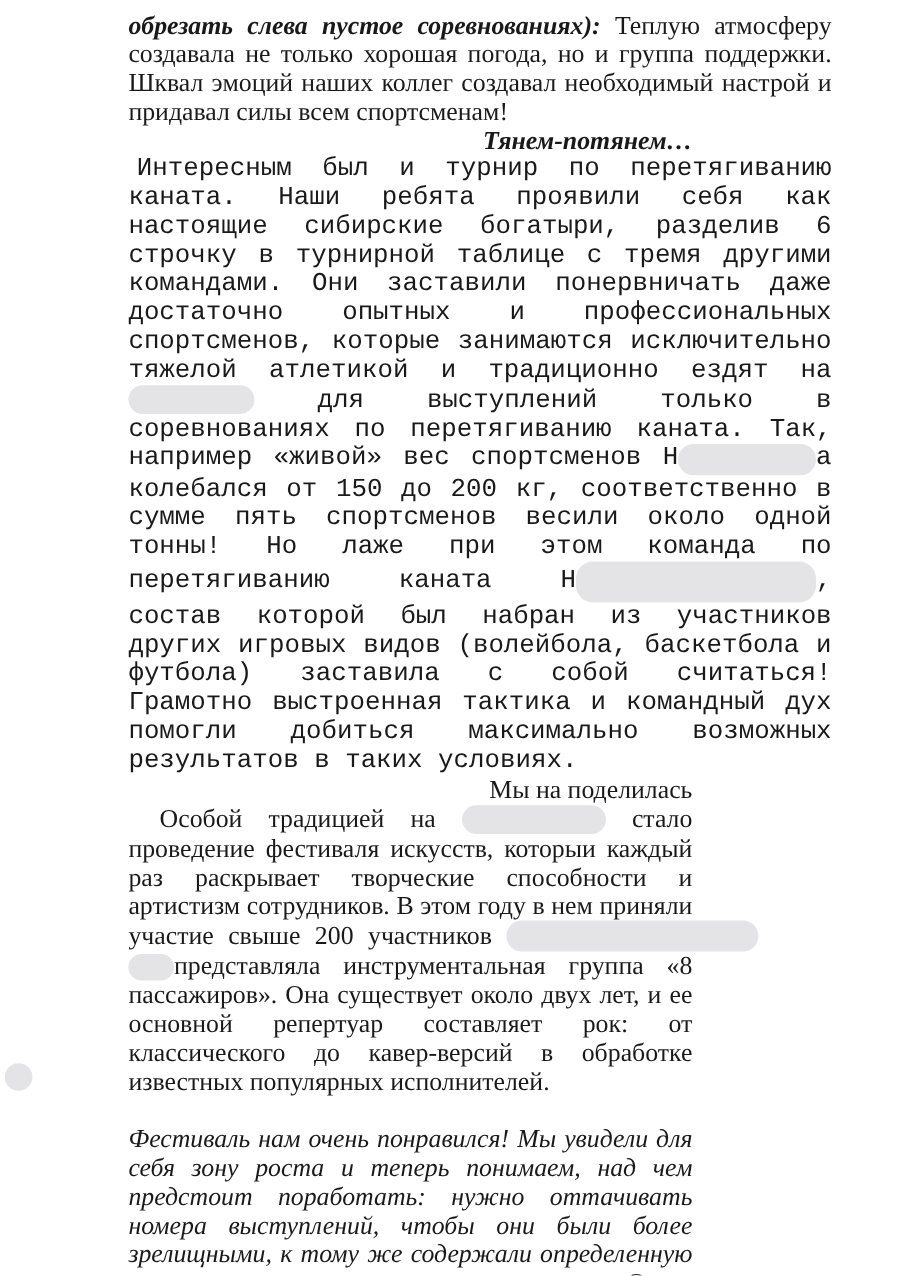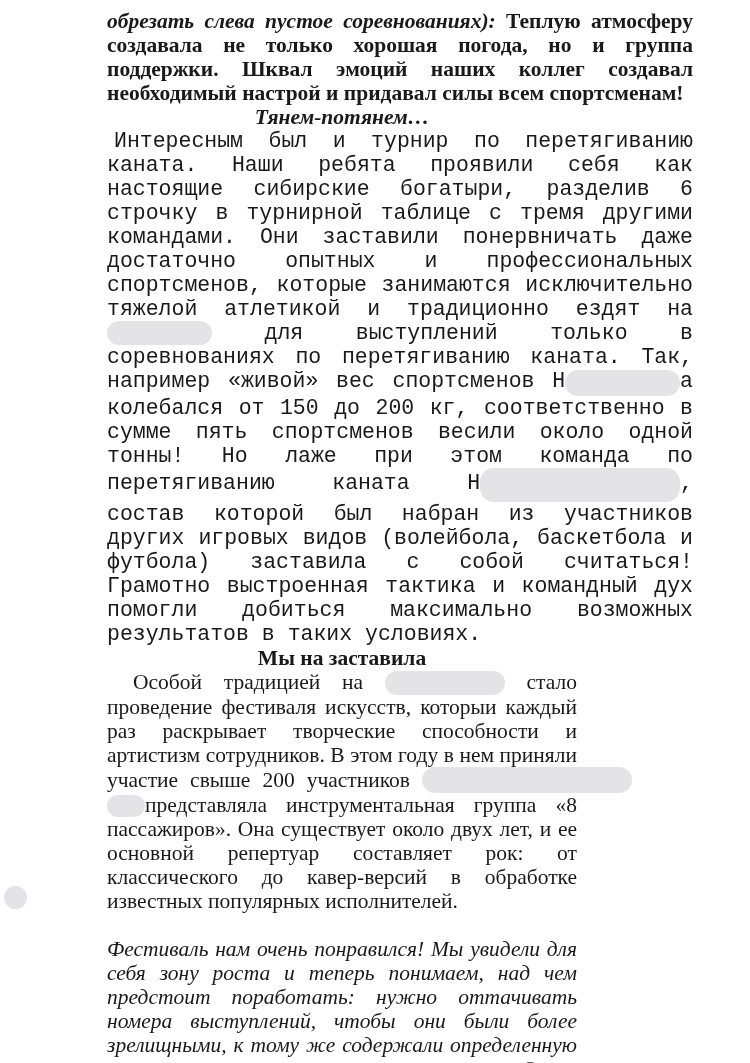--- a/index.html
+++ b/index.html
@@ -8,41 +8,41 @@
     background:#ffffff;color:#191919;
     font-family:"Liberation Serif","DejaVu Serif",serif;
   }
   .doc{
     position:absolute;left:0;top:0;width:750px;box-sizing:border-box;
     padding:9px 57px 0 107px;
   }
   .para{
     margin:0;font-size:21.5px;line-height:24px;text-align:justify;
   }
-  .center{text-align:center;}
+  .center{text-align:right;}
   .narrow{margin-right:116px;}
   .indent-sm{text-indent:7px;font-family:Liberation Mono, monospace;}
   .indent-md{text-indent:26px;}
   .mt-1{margin-top:22px;}
   .mt-2{margin-top:24px;}
   .run-r{}
-  .run-b{font-weight:bold;margin-top:39px;}
+  .run-b{font-weight:normal;margin-top:39px;}
   .run-i{font-style:italic;}
   .run-bi{font-weight:bold;font-style:italic;}
   .redact{
     display:inline-block;border-radius:14px;
   }
   .dot{position:absolute;border-radius:50%;}
 </style>
 </head>
 <body>
 
 <div class="doc">
   <p class="para"><span class="run-bi">обрезать слева пустое соревнованиях): </span><span class="run-b">Теплую атмосферу создавала не только хорошая погода, но и группа поддержки. Шквал эмоций наших коллег создавал необходимый настрой и придавал силы всем спортсменам!</span></p>
   <p class="para narrow center"><span class="run-bi">Тянем-потянем…</span></p>
   <p class="para indent-sm"><span class="run-r">Интересным был и турнир по перетягиванию каната. Наши ребята проявили себя как настоящие сибирские богатыри, разделив 6 строчку в турнирной таблице с тремя другими командами. Они заставили понервничать даже достаточно опытных и профессиональных спортсменов, которые занимаются исключительно тяжелой атлетикой и традиционно ездят на </span><span class="redact" style="background: rgb(228, 228, 230); width: 105px; height: 24px; vertical-align: -6px;"></span><span class="run-r"> для выступлений только в соревнованиях по перетягиванию каната. Так, например «живой» вес спортсменов Н</span><span class="redact" style="background: rgb(228, 228, 230); width: 115px; height: 26px; vertical-align: -9px;"></span><span class="run-r">а колебался от 150 до 200 кг, соответственно в сумме пять спортсменов весили около одной тонны! Но лаже при этом команда по перетягиванию каната Н</span><span class="redact" style="background: rgb(228, 228, 230); width: 200px; height: 34px; vertical-align: -13px;"></span><span class="run-r">, состав которой был набран из участников других игровых видов (волейбола, баскетбола и футбола) заставила с собой считаться! Грамотно выстроенная тактика и командный дух помогли добиться максимально возможных результатов в таких условиях.</span></p>
-  <p class="para narrow center"><span class="run-b">Мы на заставила</span></p>
+  <p class="para narrow center"><span class="run-b">Мы на поделилась</span></p>
   <p class="para narrow indent-md"><span class="run-r">Особой традицией на </span><span class="redact" style="background: rgb(228, 228, 230); width: 120px; height: 24px; vertical-align: -6px;"></span><span class="run-r"> стало проведение фестиваля искусств, которыи каждый раз раскрывает творческие способности и артистизм сотрудников. В этом году в нем приняли участие свыше 200 участников </span><span class="redact" style="background: rgb(228, 228, 230); width: 210px; height: 26px; vertical-align: -6px; margin-right: -55px;"></span><span class="run-r"> </span><span class="redact" style="background: rgb(228, 228, 230); width: 38px; height: 22px; vertical-align: -5px;"></span><span class="run-r">представляла инструментальная группа «8 пассажиров». Она существует около двух лет, и ее основной репертуар составляет рок: от классического до кавер-версий в обработке известных популярных исполнителей.</span></p>
   <p class="para narrow mt-2"><span class="run-i">Фестиваль нам очень понравился! Мы увидели для себя зону роста и теперь понимаем, над чем предстоит поработать: нужно оттачивать номера выступлений, чтобы они были более зрелищными, к тому же содержали определенную тематику</span><span class="run-r">, - поделилась вокалистка группы Ольга С</span><span class="redact" style="background: rgb(228, 228, 230); width: 110px; height: 42px; vertical-align: -30px;"></span></p>
 
 </div>
 
 <div class="dot" style="left: 4px; top: 886px; width: 23px; height: 23px; background: rgb(228, 228, 230);"></div>
 
 </body></html>

